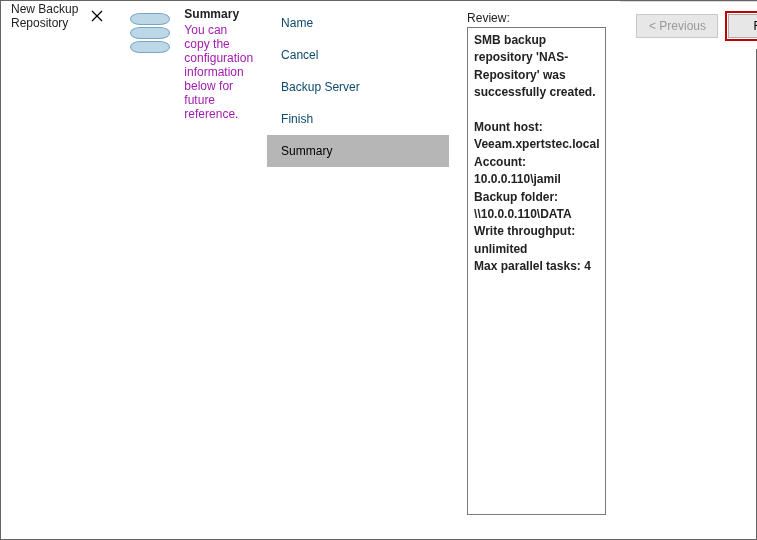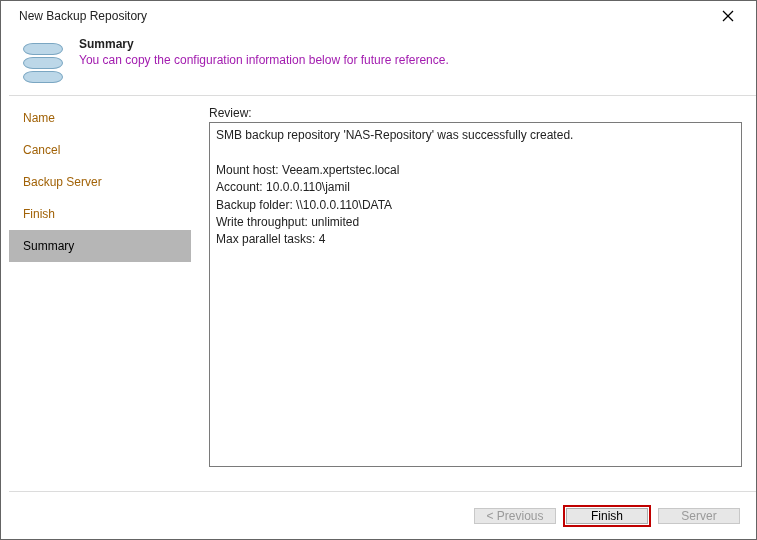--- a/index.html
+++ b/index.html
@@ -8,23 +8,22 @@
     font-family: "Segoe UI", Tahoma, sans-serif;
     font-size: 12px;
     color: #222;
     background: #fff;
   }
   .window {
     width: 757px;
     height: 540px;
     border: 1px solid #646464;
     display: flex;
-    flex-direction: column;
-    background: #fff;
-    padding-left: 8px;
+    flex-direction: row;
+    background: #fff;
   }
   .titlebar {
     height: 30px;
     display: flex;
     align-items: center;
     justify-content: space-between;
     padding: 0 8px 0 10px;
     background: #fff;
   }
   .titlebar .title { font-size: 12px; }
@@ -81,21 +80,21 @@
   }
   .nav {
     width: 182px;
     border-right: none;
     background: #fff;
     padding-top: 6px;
   }
   .nav-item {
     padding: 9px 14px;
     font-size: 12px;
-    color: #a16207;
+    color: #0c4a6e;
     cursor: default;
   }
   .nav-item.active {
     background: #b6b6b6;
     color: #000;
   }
   .content {
     flex: 1;
     display: flex;
     flex-direction: column;
@@ -109,34 +108,35 @@
   .summary-box {
     flex: 1;
     border: 1px solid #7a7a7a;
     background: #fff;
     padding: 4px 6px;
     font-size: 12px;
     line-height: 1.45;
     white-space: pre-wrap;
     overflow: auto;
     margin-bottom: 24px;
+    font-weight: bold;
   }
   .footer {
     height: 48px;
     border-top: 1px solid #dcdcdc;
     display: flex;
     align-items: center;
     justify-content: flex-end;
     gap: 10px;
     padding: 0 16px;
     background: #fff;
   }
   .btn {
     min-width: 82px;
-    height: 16px;
+    height: 24px;
     border: 1px solid #adadad;
     background: #e7e7e7;
     font-size: 12px;
     cursor: pointer;
     padding: 0 10px;
   }
   .btn:disabled {
     color: #9a9a9a;
     background: #e7e7e7;
     border-color: #c8c8c8;

